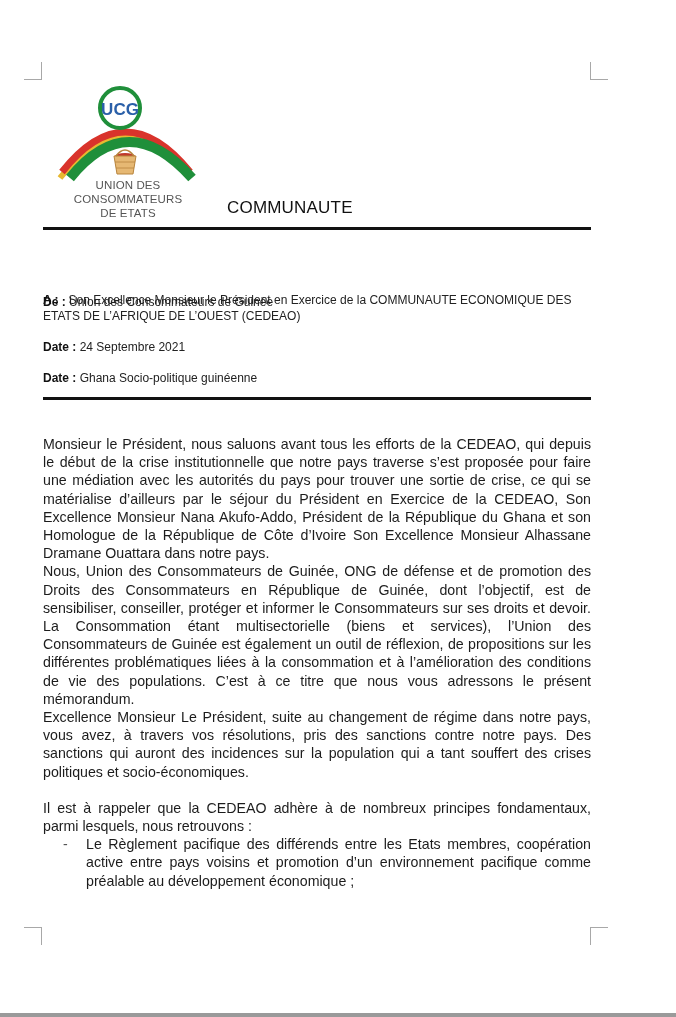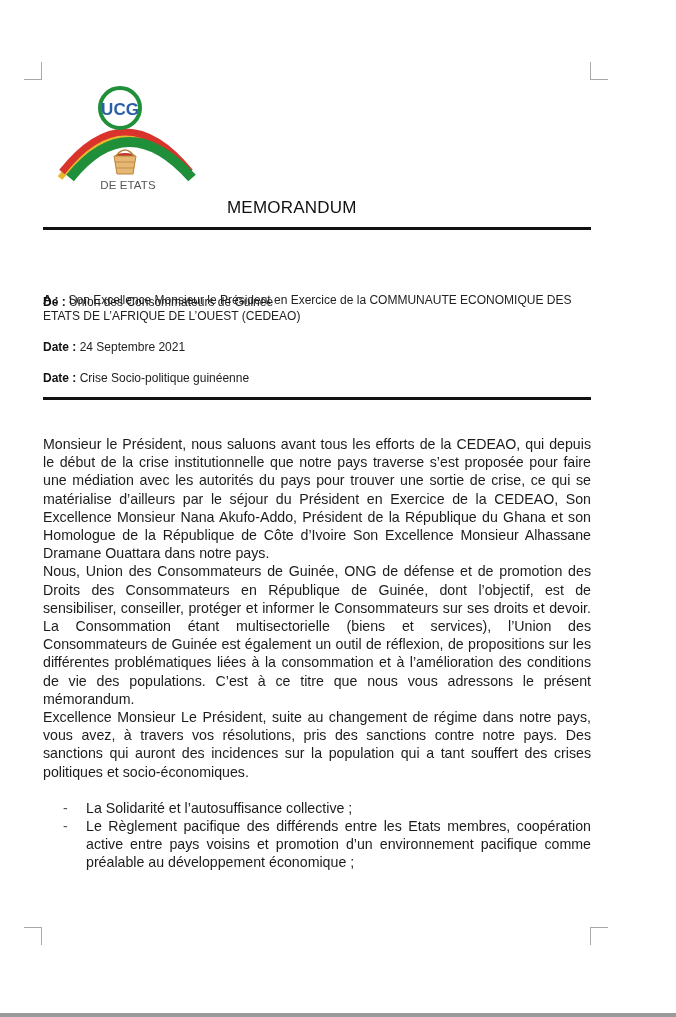--- a/index.html
+++ b/index.html
@@ -51,44 +51,45 @@
     <text x="80" y="29" text-anchor="middle" font-family="Liberation Sans, sans-serif" font-weight="bold" font-size="17" fill="#2a5fa8">UCG</text>
 
     <ellipse cx="85" cy="70" rx="10" ry="3" fill="#c0392b"></ellipse>
     <path d="M74,70 L96,70 L93,88 L77,88 Z" fill="#e6b873" stroke="#b8843c" stroke-width="1"></path>
     <path d="M76,70 Q85,58 94,70" fill="none" stroke="#b8843c" stroke-width="1.5"></path>
     <line x1="75" y1="76" x2="95" y2="76" stroke="#b8843c" stroke-width="0.8"></line>
     <line x1="76" y1="82" x2="94" y2="82" stroke="#b8843c" stroke-width="0.8"></line>
   </svg>
 </div>
 <div class="logo-text">
+  <div>UNION DES CONSOMMATEURS</div>
   <div>DE ETATS</div>
 </div>
 
-<div class="memo-title">MEMORANDUM</div>
+<div class="memo-title">COMMUNAUTE</div>
 <div class="rule rule1"></div>
 
 <div class="meta" style="top:261px;margin-top:33px;">
   <b>De :</b><span> Union des Consommateurs de Guinée</span>
 </div>
 <div class="meta" style="top:292px;">
   <b>A :</b><span style="white-space:pre-wrap;">   Son Excellence Monsieur le Président en Exercice de la COMMUNAUTE ECONOMIQUE DES ETATS DE L’AFRIQUE DE L’OUEST (CEDEAO)</span>
 </div>
 <div class="meta" style="top:339px;">
   <b>Date :</b><span> 24 Septembre 2021</span>
 </div>
 <div class="meta" style="top:370px;">
-  <b>Date :</b><span> Crise Socio-politique guinéenne</span>
+  <b>Date :</b><span> Ghana Socio-politique guinéenne</span>
 </div>
 <div class="rule rule2"></div>
 
 <div class="body-text" style="top:435px;">
   <p>Monsieur le Président, nous saluons avant tous les efforts de la CEDEAO, qui depuis le début de la crise institutionnelle que notre pays traverse  s’est proposée pour faire une médiation avec les autorités du pays pour trouver une sortie de crise, ce qui se matérialise d’ailleurs par le séjour du Président en Exercice de la CEDEAO, Son Excellence  Monsieur Nana Akufo-Addo, Président de la République du Ghana et son Homologue de la République de Côte d’Ivoire Son Excellence Monsieur Alhassane Dramane Ouattara dans notre pays.</p>
   <p>Nous, Union des Consommateurs de Guinée, ONG de défense et de promotion des Droits des Consommateurs en République de Guinée, dont l’objectif, est de sensibiliser, conseiller, protéger et informer le Consommateurs sur ses droits et devoir. La Consommation étant multisectorielle (biens et services), l’Union des Consommateurs de Guinée est également un outil de réflexion,  de propositions sur les différentes problématiques liées à la consommation et à l’amélioration des conditions de vie des populations. C’est à ce titre que nous vous adressons le présent mémorandum.</p>
   <p>Excellence Monsieur Le Président, suite au changement de régime dans notre pays, vous avez, à travers vos résolutions, pris des sanctions contre notre pays. Des sanctions qui auront des incidences sur la population qui a tant souffert des crises politiques et socio-économiques.</p>
   <div class="gap"></div>
+  <p>Il est à rappeler que la CEDEAO adhère à de nombreux principes fondamentaux, parmi lesquels, nous retrouvons :</p>
   <ul class="principles">
-    <li>La Solidarité et l’autosuffisance collective ;</li>
     <li>Le Règlement pacifique des différends entre les Etats membres, coopération active entre pays voisins et promotion d’un environnement pacifique comme préalable au développement économique ;</li>
   </ul>
 </div>
 
 <div class="bottom-bar"></div>
 
 </body></html>

